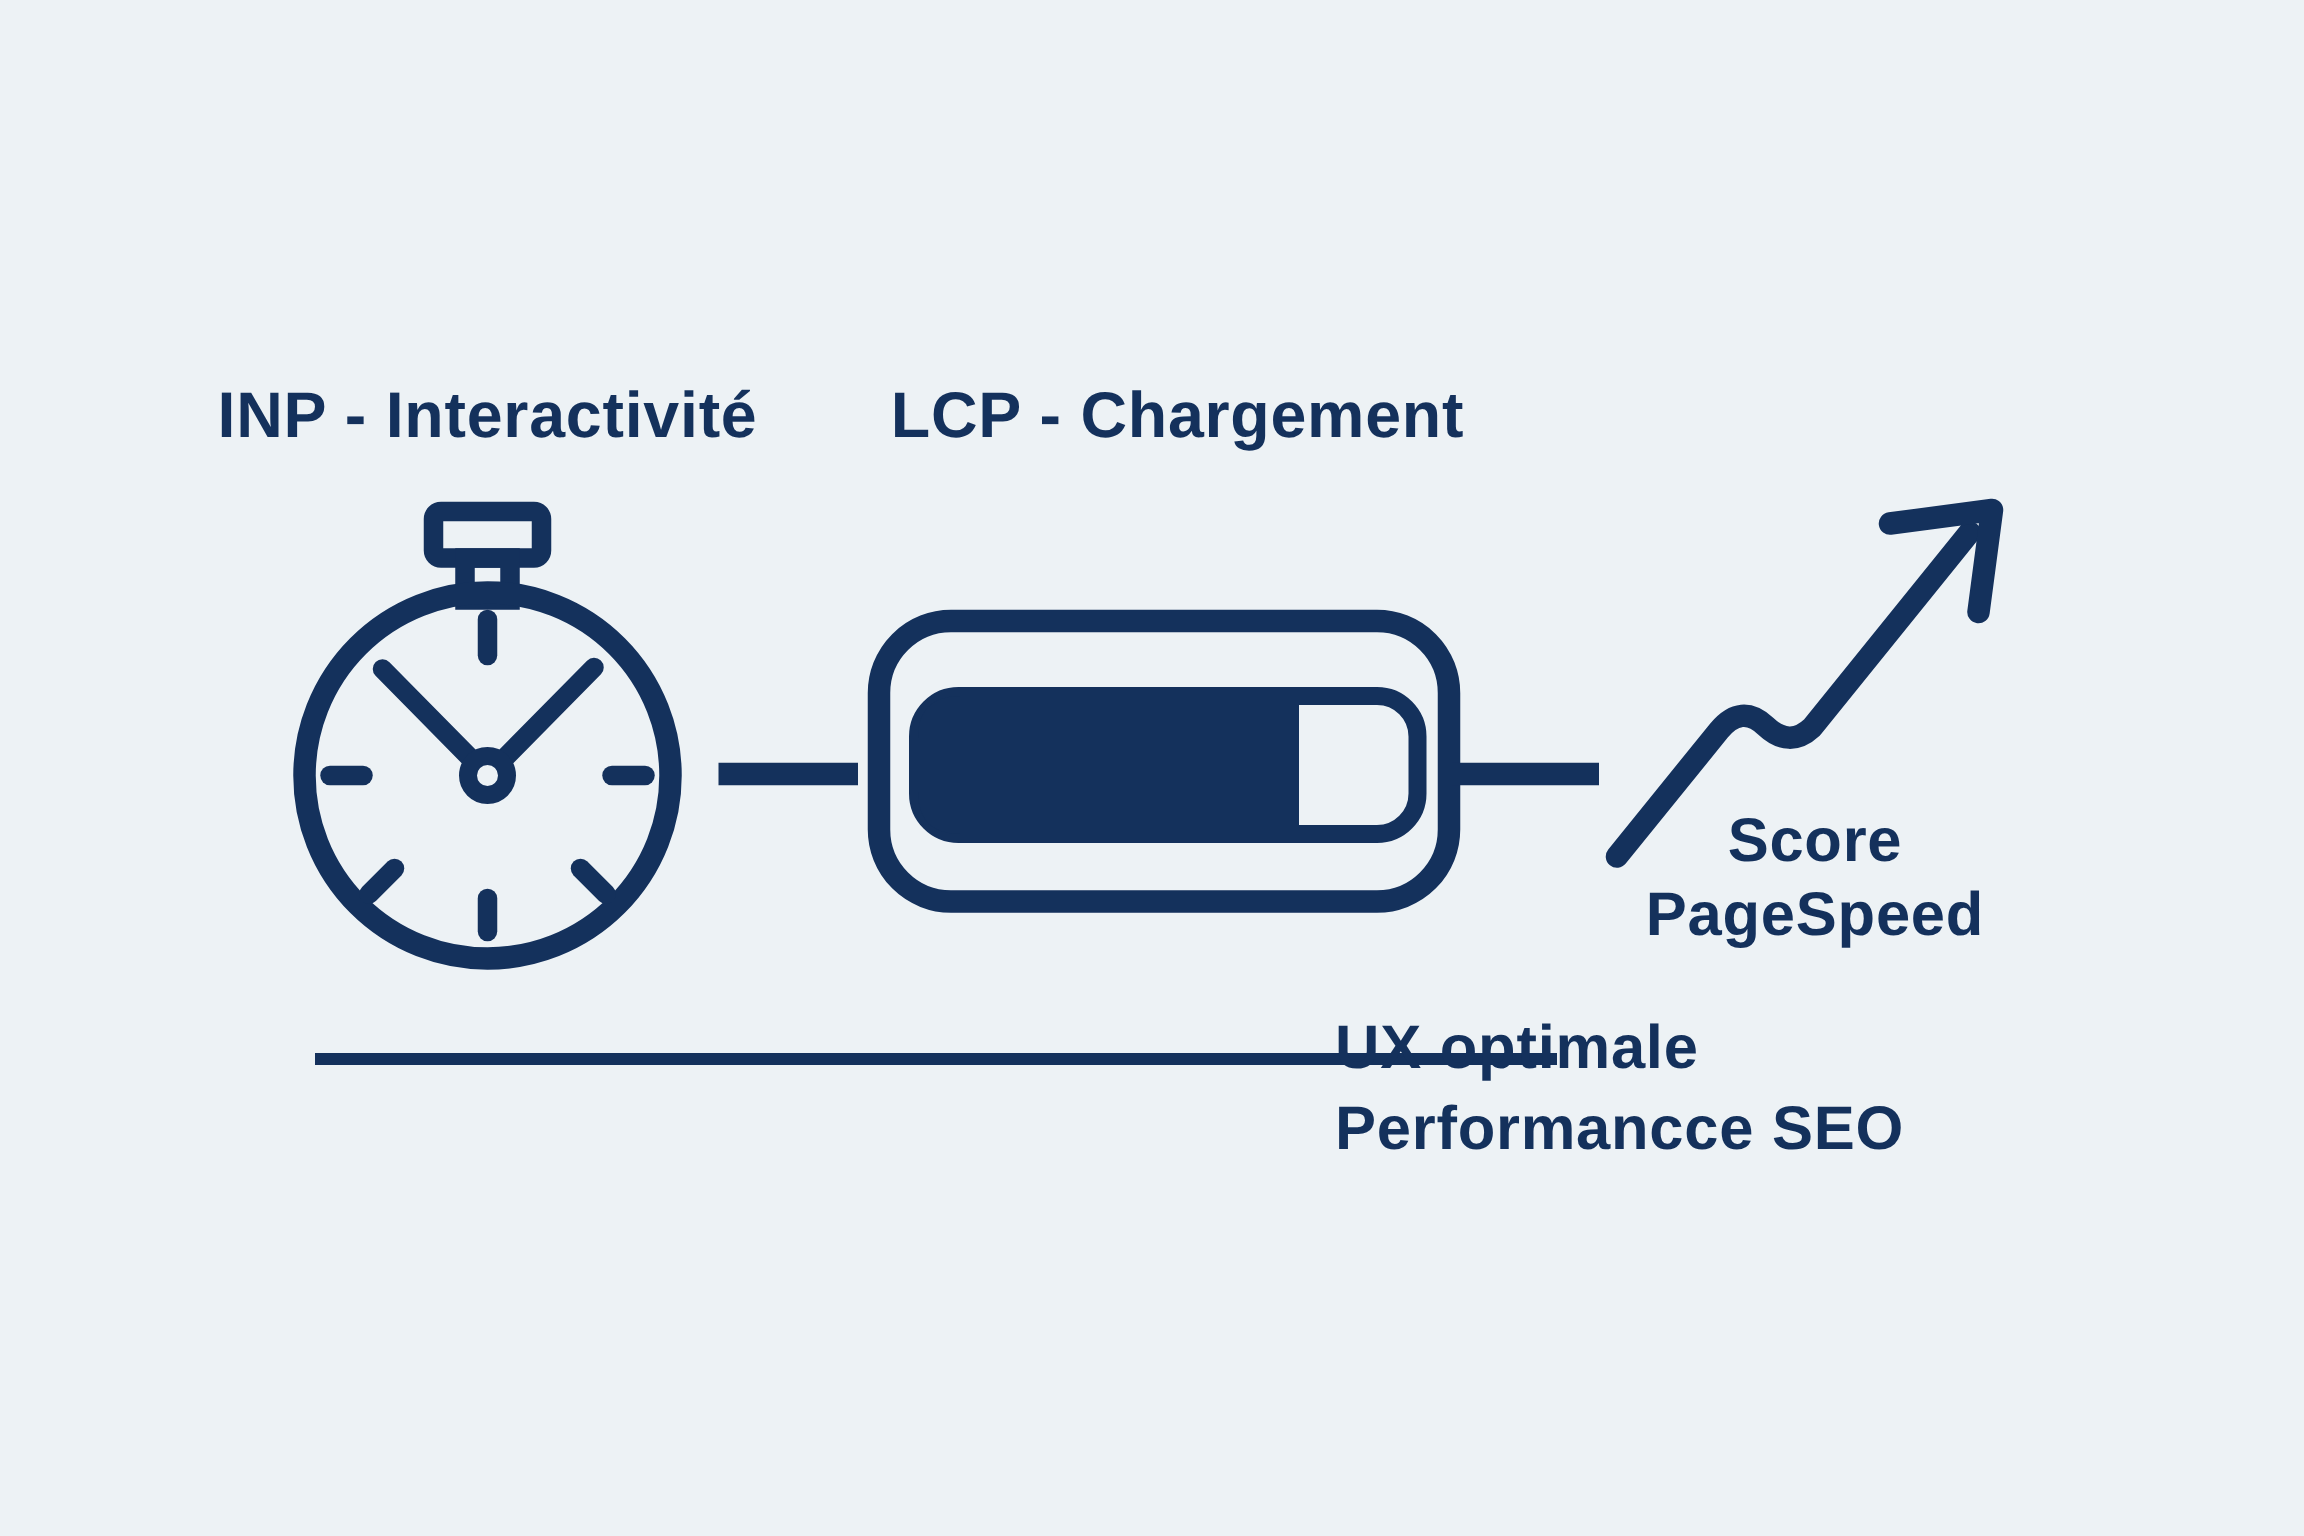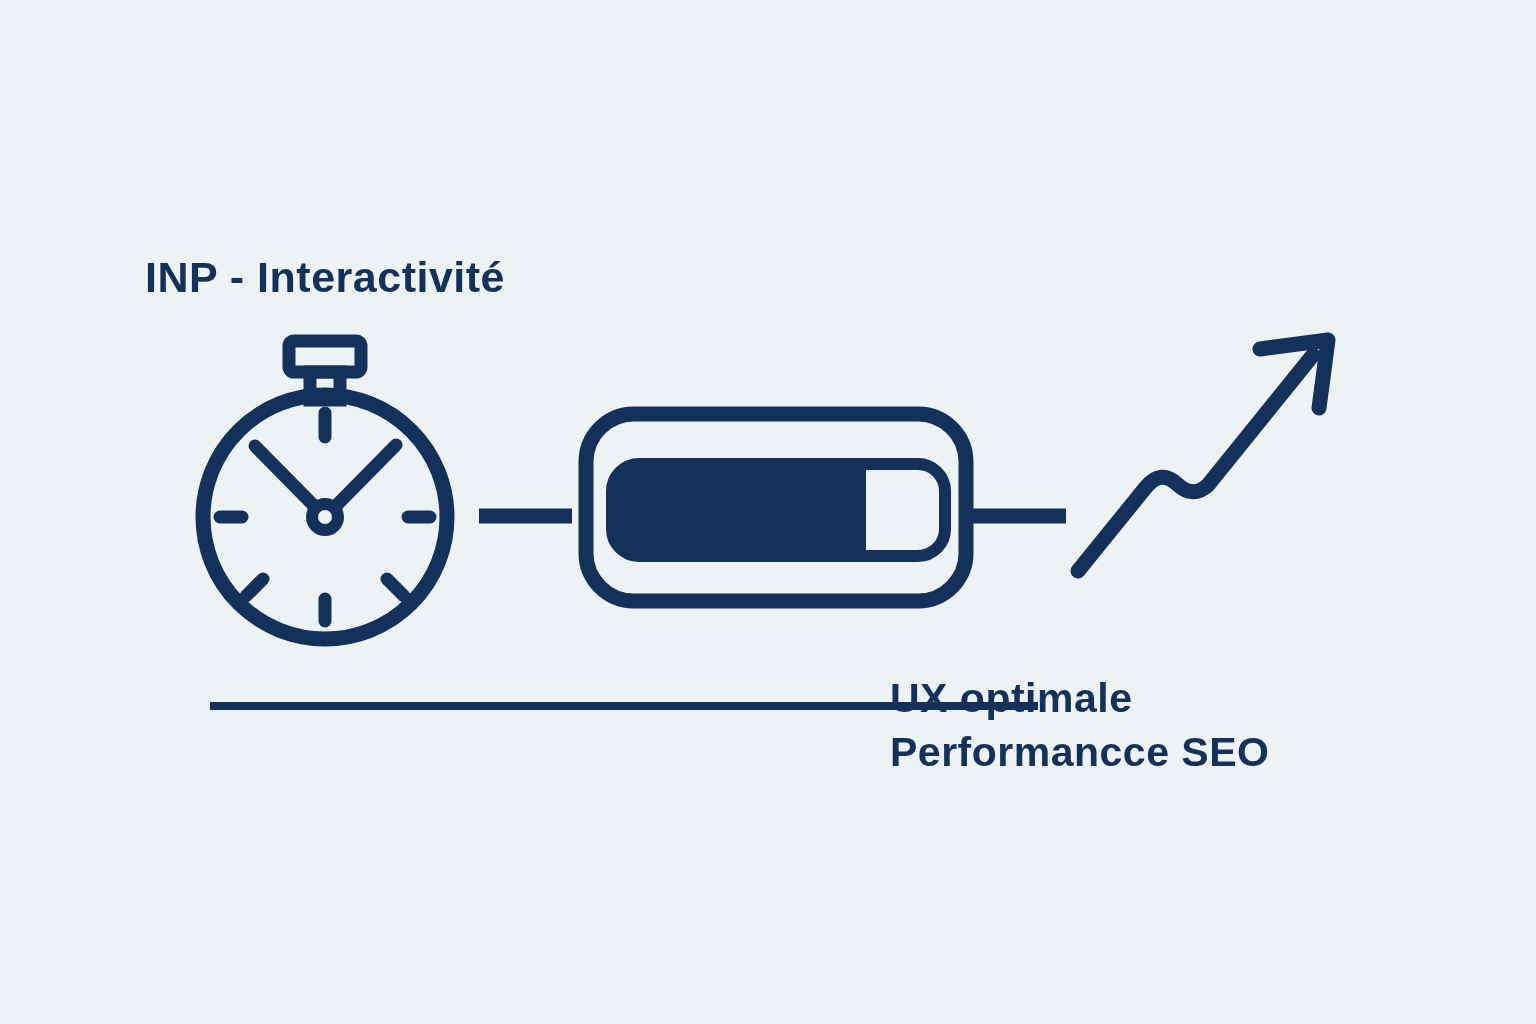--- a/index.html
+++ b/index.html
@@ -98,20 +98,25 @@
     <g stroke-linecap="round" stroke-linejoin="round">
       <path class="ln" stroke-width="15" d="M1078,571 L1146,487 Q1161,469 1177,484 Q1193,499 1208,485 L1313,355"></path>
       <path class="ln" stroke-width="15" d="M1260,349 L1328,340 L1319,408"></path>
     </g>
 
     <line class="ln" x1="210" y1="706" x2="1038" y2="706" stroke-width="8"></line>
   </svg>
 
   <div class="label metric-label inp">INP - Interactivité</div>
 
+  <div class="label metric-label lcp">LCP - Chargement</div>
 
+  <div class="label score-label">
+    <div>Score</div>
+    <div>PageSpeed</div>
+  </div>
 
   <div class="label outcome-label">
     <div>UX optimale</div>
     <div>Performancce SEO</div>
   </div>
 
 </div>
 
 </body></html>

